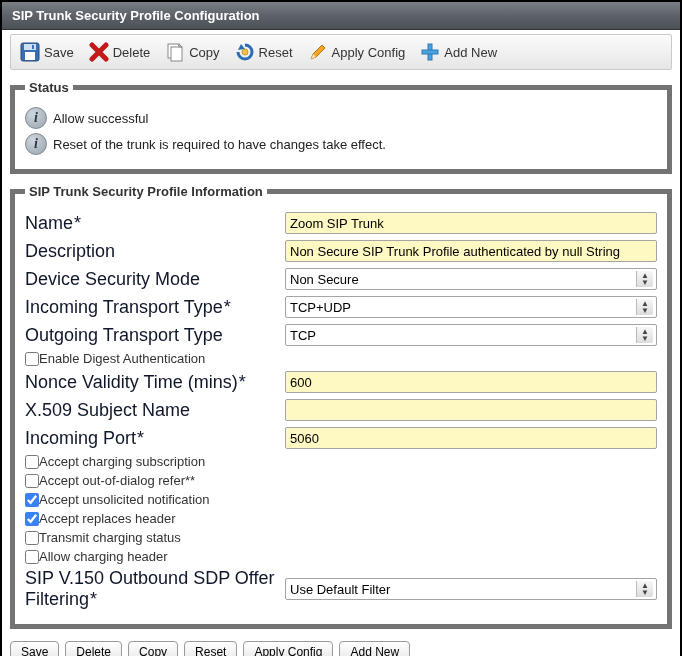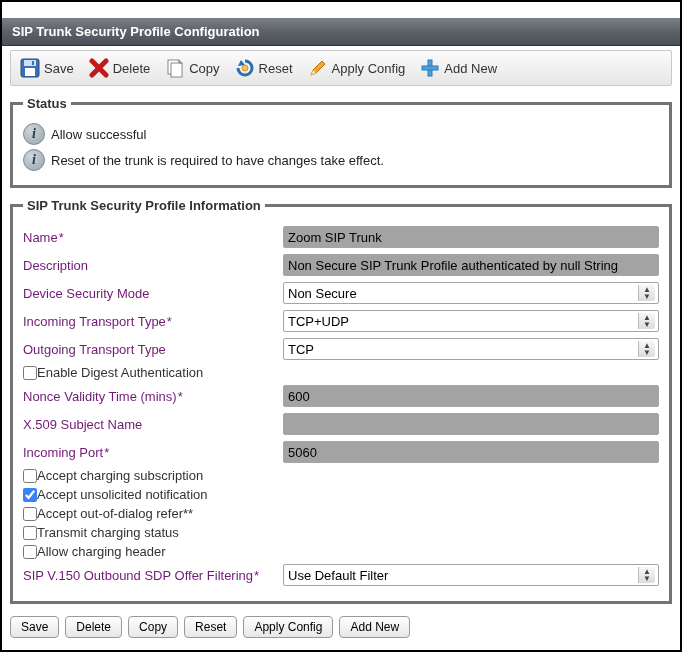--- a/index.html
+++ b/index.html
@@ -1,29 +1,29 @@
 <!DOCTYPE html>
 <html><head>
 <meta charset="utf-8">
 <style>
 * { box-sizing: border-box; margin: 0; padding: 0; }
 body { font-family: "Lucida Grande", Arial, sans-serif; font-size: 13px; color: #333; background: #fff; width: 682px; }
 .page { border: 2px solid #000; padding: 0 8px 12px 8px; }
-.title-bar { background: linear-gradient(to bottom, #7a7f86 0%, #5d6269 50%, #4c5157 100%); color: #fff; font-weight: bold; padding: 6px 10px; margin: 16px -8px 4px -8px; border-bottom: 1px solid #333; }
+.title-bar { background: linear-gradient(to bottom, #7a7f86 0%, #5d6269 50%, #4c5157 100%); color: #fff; font-weight: bold; padding: 6px 10px; margin: 0 -8px 4px -8px; border-bottom: 1px solid #333; }
 .toolbar { background: linear-gradient(to bottom, #fbfbfb 0%, #e6e6e6 100%); border: 1px solid #c9c9c9; border-radius: 2px; padding: 4px 6px; display: flex; align-items: center; gap: 4px; margin-bottom: 10px; }
 .toolbar .tb-item { display: flex; align-items: center; gap: 3px; padding: 2px 8px 2px 2px; cursor: pointer; color: #333; }
 .tb-icon { width: 22px; height: 22px; display: flex; align-items: center; justify-content: center; }
-fieldset { border: 3px solid #737373; margin: 10px 0 6px 0; padding: 8px 10px 10px 10px; }
+fieldset { border: 5px solid #737373; margin: 10px 0 6px 0; padding: 8px 10px 10px 10px; }
 legend { font-weight: bold; color: #333; padding: 0 4px; font-size: 13px; }
 .status-line { display: flex; align-items: center; gap: 6px; margin: 4px 0; font-size: 13px; color: #222; }
 .info-circle { width: 22px; height: 22px; border-radius: 50%; background: radial-gradient(circle at 35% 30%, #cfd6dc, #98a4ad); border: 1px solid #7e8a93; display: flex; align-items: center; justify-content: center; font-family: Georgia, serif; font-weight: bold; font-style: italic; font-size: 14px; color: #2a3742; }
 .form-row { display: flex; align-items: center; margin: 4px 0; min-height: 24px; }
-.form-row > label { width: 260px; flex: 0 0 260px; color: #701a75; font-size: 13px; }
+.form-row > label { width: 260px; flex: 0 0 260px; color: #0f172a; font-size: 18px; }
 .form-row > .control { flex: 1; }
-.control input[type="text"], .control select { width: 100%; font-size: 13px; padding: 2px 4px; border: 1px solid #a5a5a5; border-radius: 2px; background: #a3a3a3; height: 22px; }
+.control input[type="text"], .control select { width: 100%; font-size: 13px; padding: 2px 4px; border: 1px solid #a5a5a5; border-radius: 2px; background: #fef9c3; height: 22px; }
 .control select { appearance: none; -webkit-appearance: none; padding-right: 15px; background: #fff; }
 .sel-wrap { position: relative; }
 .sel-wrap::after { content: ""; position: absolute; right: 4px; top: 3px; bottom: 3px; width: 16px; background: linear-gradient(to bottom, #f7f7f7, #dcdcdc); border-left: 1px solid #bbb; border-radius: 0 2px 2px 0; pointer-events: none; }
 .sel-arrows { position: absolute; right: 8px; top: 50%; transform: translateY(-50%); font-size: 8px; line-height: 7px; color: #444; pointer-events: none; z-index: 2; }
 .chk-line { display: flex; align-items: center; margin: 4px 0 4px 0; font-size: 13px; }
 .chk-line input[type="checkbox"] { width: 14px; height: 14px; }
 .chk-line.checked input[type="checkbox"] { accent-color: #3b82f6; }
 .req::after { content: "*"; margin-left: 1px; }
 .bottom-buttons { margin-top: 12px; display: flex; gap: 6px; }
 .bottom-buttons button { font-size: 12px; padding: 3px 10px; border: 1px solid #999; border-radius: 4px; background: linear-gradient(to bottom, #fff, #e7e7e7); cursor: pointer; }
@@ -160,27 +160,31 @@
 
     <div class="form-row">
       <label><span class="req">Incoming Port</span></label>
       <div class="control"><input type="text" value="5060" style=""></div>
     </div>
 
     <div class="chk-line">
       <input type="checkbox" style="">
       <span>Accept charging subscription</span>
     </div>
+    <div class="chk-line">
+      <input type="checkbox" style="">
+      <span><span>Accept out-of-dialog refer</span>**</span>
+    </div>
     <div class="chk-line checked">
       <input type="checkbox" checked="" style="">
       <span>Accept unsolicited notification</span>
     </div>
-    <div class="chk-line">
-      <input type="checkbox" style="">
-      <span><span>Accept out-of-dialog refer</span>**</span>
+    <div class="chk-line checked">
+      <input type="checkbox" checked="" style="">
+      <span>Accept replaces header</span>
     </div>
     <div class="chk-line">
       <input type="checkbox" style="">
       <span>Transmit charging status</span>
     </div>
     <div class="chk-line">
       <input type="checkbox" style="">
       <span>Allow charging header</span>
     </div>
 

